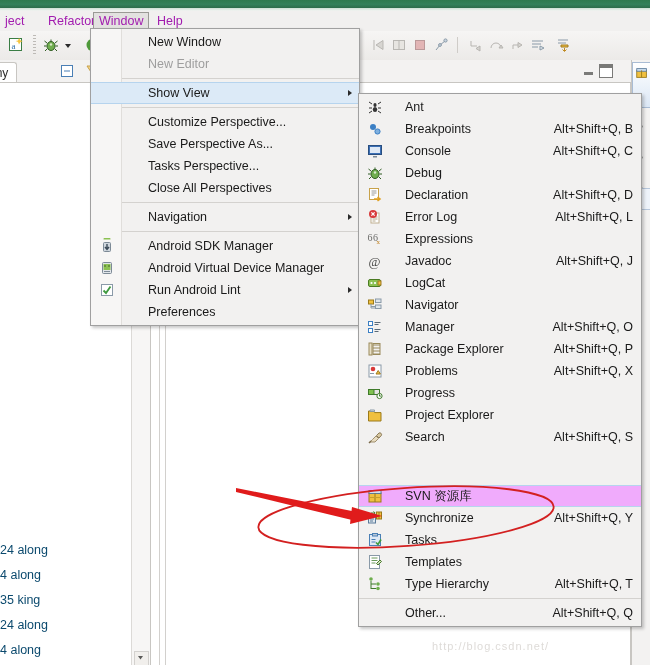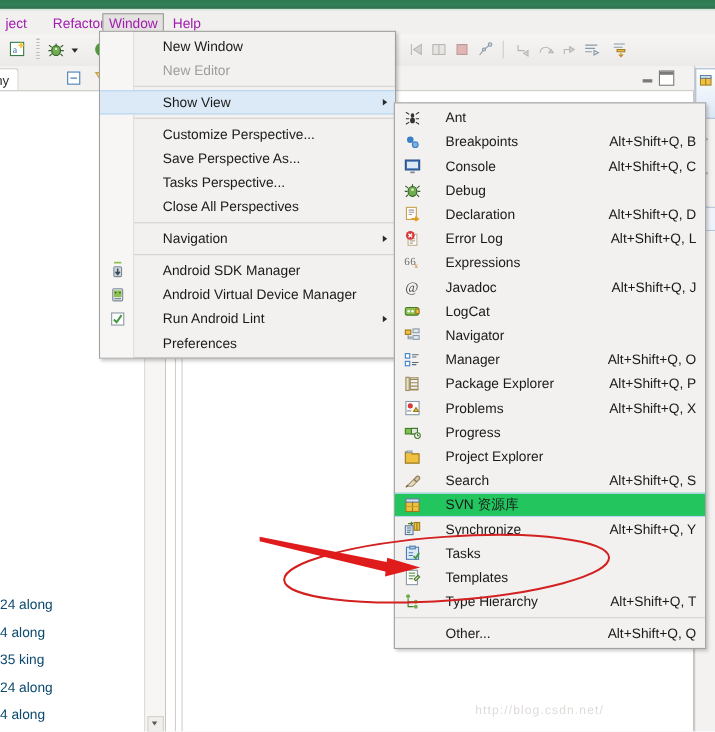--- a/index.html
+++ b/index.html
@@ -148,22 +148,22 @@
   }
 
   
   #showview-menu{left:358px;top:93px;width:282px;}
   .si{
     position:relative;height:22px;line-height:22px;
     font-size:12.5px;color:#1a1a1a;white-space:nowrap;
     padding-left:46px;
   }
   .si.selected{
-    background:#22c55e;border-top:1px solid #b6d4ee;border-bottom:1px solid #b6d4ee;
-    height:20px;line-height:20px;
+    background:#f0abfc;border-top:1px solid #b6d4ee;border-bottom:1px solid #b6d4ee;
+    height:20px;line-height:20px;margin-top:37px;
   }
   .si .si-ico{position:absolute;left:8px;top:3px;}
   .si .key{
     position:absolute;right:8px;top:0;height:100%;
     font-size:12.5px;color:#1a1a1a;
   }
   .si.selected .key{line-height:20px;}
 
   
   .annot{position:absolute;left:0;top:0;width:650px;height:665px;pointer-events:none;}

